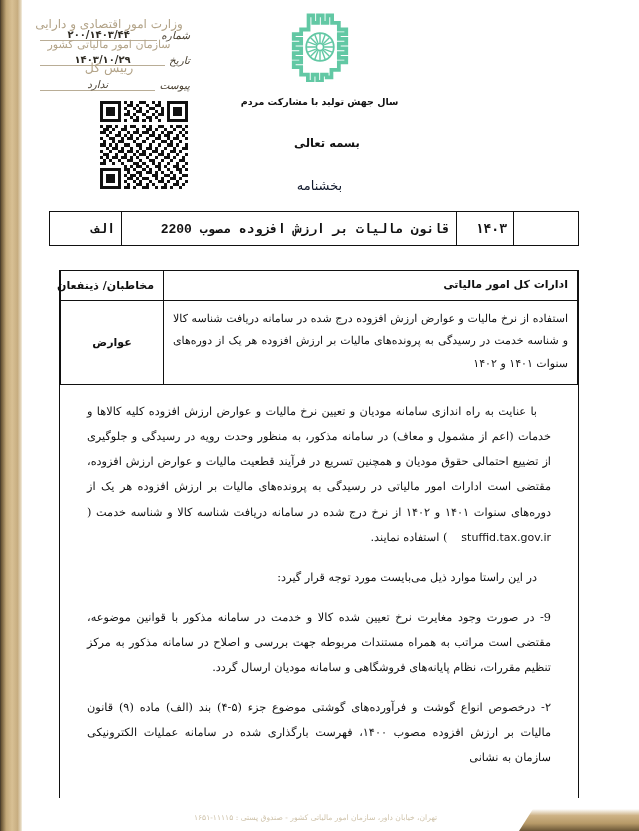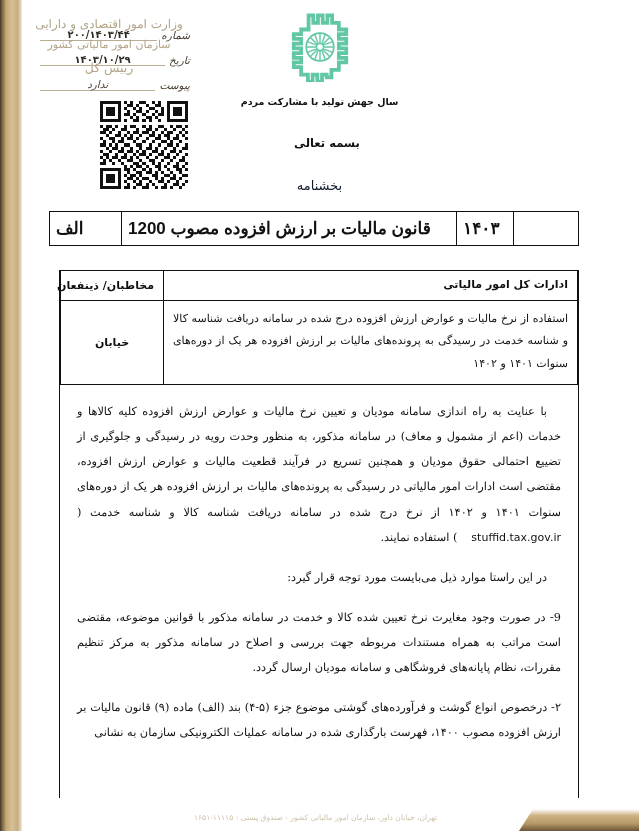--- a/index.html
+++ b/index.html
@@ -76,23 +76,23 @@
   .basmeh{font-size:11.5px;font-weight:bold;color:#111;padding-left:15px;}
   .doc-type{font-size:13px;font-weight:normal;color:#0f172a;margin-top:28px;}
 
   
   .law-table{
     position:absolute;top:211px;right:60px;
     border-collapse:collapse;direction:rtl;
   }
   .law-table td{
     border:1.1px solid #111;height:33px;
-    font-size:17px;font-weight:bold;color:#111;
-    text-align:left;vertical-align:middle;padding:0 6px;
-    font-family:Liberation Sans, sans-serif;
+    font-size:13px;font-weight:bold;color:#111;
+    text-align:right;vertical-align:middle;padding:0 6px;
+    font-family:Liberation Mono, monospace;
   }
   .cell-blank{width:52px;}
   .cell-year{width:44px;}
   .cell-lawname{width:322px;}
   .cell-alef{width:59px;}
 
   
   .main-block{
     position:absolute;top:270px;right:60px;left:59px;bottom:33px;
     border:1.1px solid #111;border-bottom:none;
@@ -118,21 +118,21 @@
   }
   .row-audience .k,.row-audience .v{height:22px;padding-top:3px;padding-bottom:3px;}
   .row-subject .v{padding:7px 9px 9px;}
 
   
   .body-text{
     padding:14px 13px 8px 13px;direction:rtl;
     font-family:"DejaVu Serif","Liberation Serif",serif;
     font-size:11.3px;color:#111;line-height:2.22;
   }
-  .body-text p{margin:0 4px 15px;text-align:justify;text-align-last:right;}
+  .body-text p{margin:0 14px 15px;text-align:justify;text-align-last:right;}
   .body-text p.indent{text-indent:14px;}
   .body-text p.lead-in{text-indent:14px;}
   .url-ltr{direction:ltr;unicode-bidi:embed;display:inline-block;
     font-family:"DejaVu Sans","Liberation Sans",sans-serif;font-size:11px;}
 
   
   .footer{
     position:absolute;bottom:9px;left:0;right:8px;text-align:center;
     direction:rtl;font-size:7.6px;color:#cfc3ab;letter-spacing:.35px;
     font-family:"DejaVu Serif","Liberation Serif",serif;
@@ -450,37 +450,37 @@
   <div class="titles">
     <div class="basmeh">بسمه تعالی</div>
     <div class="doc-type">بخشنامه</div>
   </div>
 
   <table class="law-table">
     <tbody>
         <tr>
       <td class="cell-blank"></td>
       <td class="cell-year">۱۴۰۳</td>
-      <td class="cell-lawname">قانون مالیات بر ارزش افزوده مصوب 1200</td>
+      <td class="cell-lawname">قانون مالیات بر ارزش افزوده مصوب 2200</td>
       <td class="cell-alef">الف</td>
     </tr>
   </tbody>
     </table>
 
   <div class="main-block">
 
     <table class="info-table">
       <tbody>
           <tr class="row-audience">
         <td class="v bold">ادارات کل امور مالیاتی</td>
         <td class="k">مخاطبان/ ذینفعان</td>
       </tr>
       <tr class="row-subject">
         <td class="v">استفاده از نرخ مالیات و عوارض ارزش افزوده درج شده در سامانه دریافت شناسه کالا و شناسه خدمت در رسیدگی به پرونده‌های مالیات بر ارزش افزوده هر یک از دوره‌های سنوات ۱۴۰۱ و ۱۴۰۲</td>
-        <td class="k">خیابان</td>
+        <td class="k">عوارض</td>
       </tr>
     </tbody>
       </table>
 
     <div class="body-text">
       <p class="indent"><span>با عنایت به راه اندازی سامانه مودیان و تعیین نرخ مالیات و عوارض ارزش افزوده کلیه کالاها و خدمات (اعم از مشمول و معاف) در سامانه مذکور، به منظور وحدت رویه در رسیدگی و جلوگیری از تضییع احتمالی حقوق مودیان و همچنین تسریع در فرآیند قطعیت مالیات و عوارض ارزش افزوده، مقتضی است ادارات امور مالیاتی در رسیدگی به پرونده‌های مالیات بر ارزش افزوده هر یک از دوره‌های سنوات ۱۴۰۱ و ۱۴۰۲ از نرخ درج شده در سامانه دریافت شناسه کالا و شناسه خدمت (</span><span class="url-ltr">stuffid.tax.gov.ir</span><span>) استفاده نمایند.</span></p>
 
       <p class="lead-in">در این راستا موارد ذیل می‌بایست مورد توجه قرار گیرد:</p>
 
       <p>9- در صورت وجود مغایرت نرخ تعیین شده کالا و خدمت در سامانه مذکور با قوانین موضوعه، مقتضی است مراتب به همراه مستندات مربوطه جهت بررسی و اصلاح در سامانه مذکور به مرکز تنظیم مقررات، نظام پایانه‌های فروشگاهی و سامانه مودیان ارسال گردد.</p>

